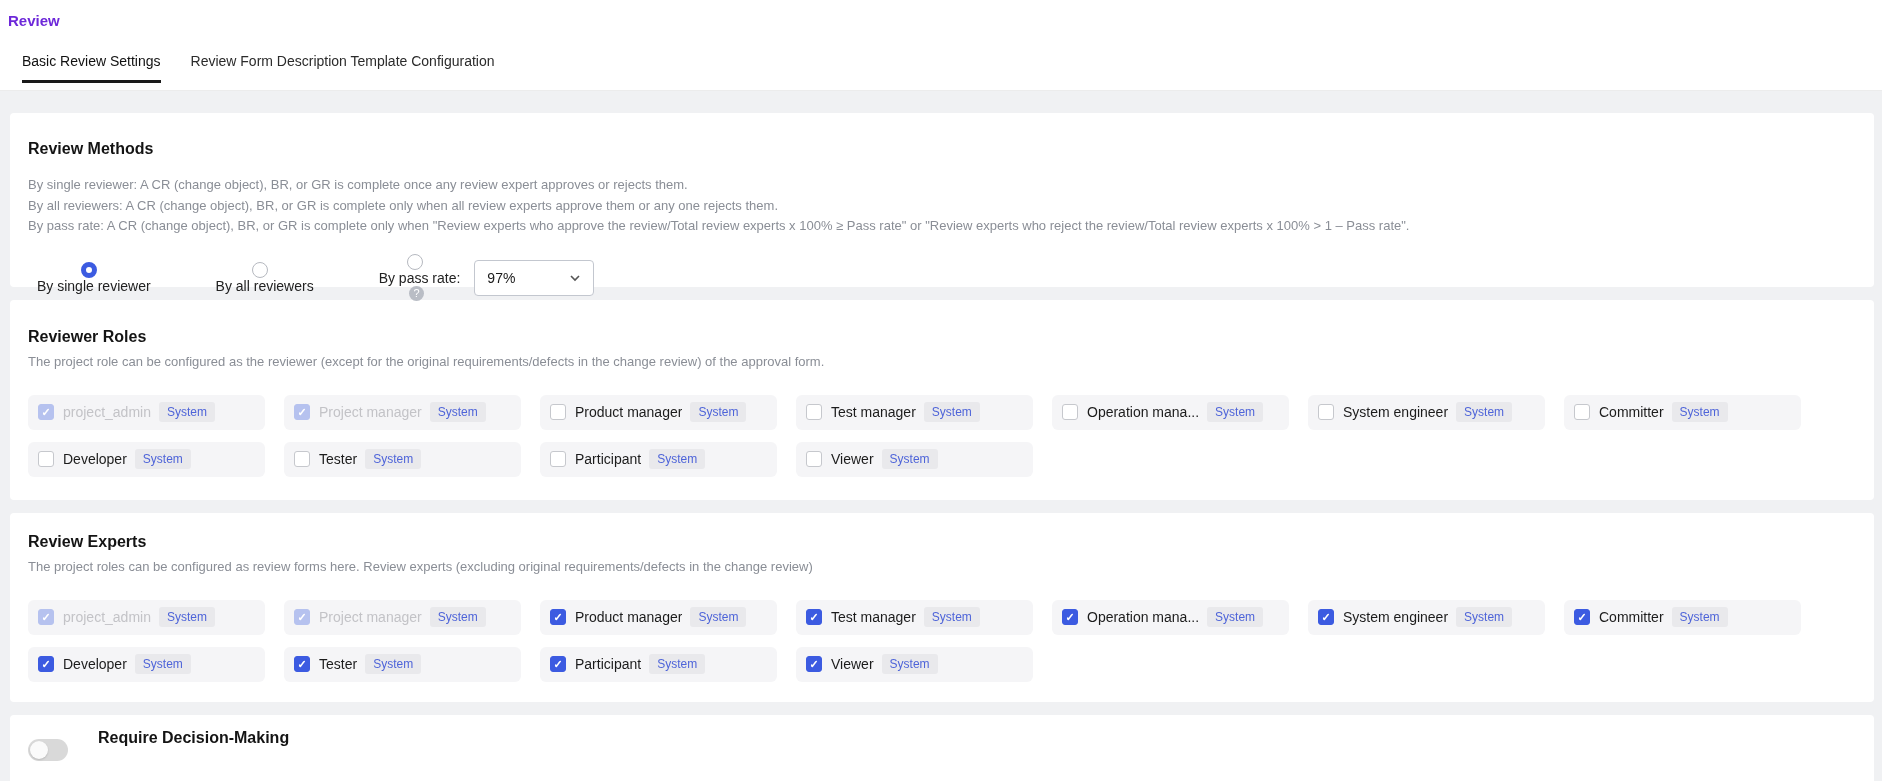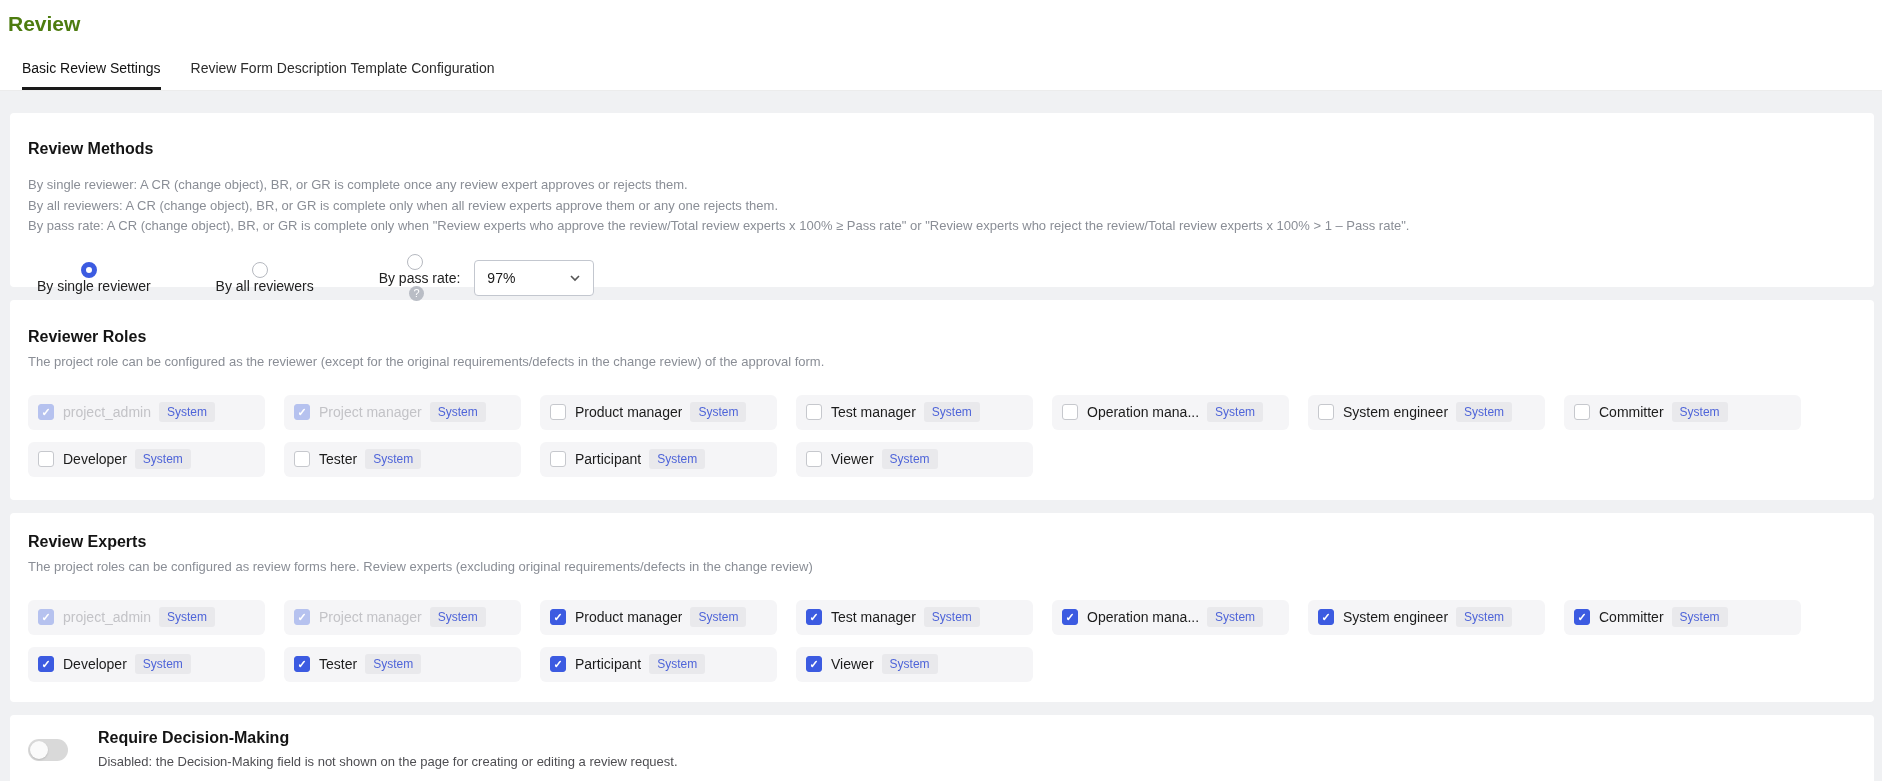--- a/index.html
+++ b/index.html
@@ -10,21 +10,21 @@
     --badge-bg:#e9e9ec;
     --page-bg:#f0f1f3;
     --text-dark:#1a1a1a;
     --text-desc:#8a8e96;
   }
   *{margin:0;padding:0;box-sizing:border-box;}
   html,body{width:1882px;height:781px;overflow:hidden;background:var(--page-bg);
     font-family:"Liberation Sans",sans-serif;color:var(--text-dark);}
   
   .header{background:#fff;height:91px;border-bottom:1px solid #ececec;}
-  .page-title{font-size:21px;font-weight:bold;padding:12px 0 0 8px;color:#4d7c0f;}
+  .page-title{font-size:15px;font-weight:bold;padding:12px 0 0 8px;color:#6d28d9;}
   .tab-bar{display:flex;gap:30px;padding-left:22px;margin-top:24px;}
   .tab{font-size:14px;color:#2b2b2b;padding-bottom:11px;cursor:pointer;border-bottom:3px solid transparent;}
   .tab.active{color:#111;border-bottom-color:#1a1a1a;}
   
   .cards{padding:22px 8px 0 10px;}
   .card{background:#fff;border-radius:4px;margin-bottom:13px;padding:12px 18px;}
   .card-title{font-size:16px;font-weight:bold;color:#141414;}
   .desc{font-size:13px;color:var(--text-desc);line-height:20.5px;}
   #card-methods{height:174px;padding-top:27px;}
   #card-methods .desc-block{margin-top:17px;}
@@ -233,17 +233,16 @@
         </div>
       </div>
   </div>
 
   <div class="card" id="card-decision">
     <div class="toggle">
       <span class="knob"></span>
     </div>
     <div class="decision-text">
       <div class="card-title">Require Decision-Making</div>
-      <div class="desc">Disabled: the Decision-Making field is not shown on the page for creating or editing a review request.</div>
     </div>
   </div>
 
 </div>
 
 </body></html>

